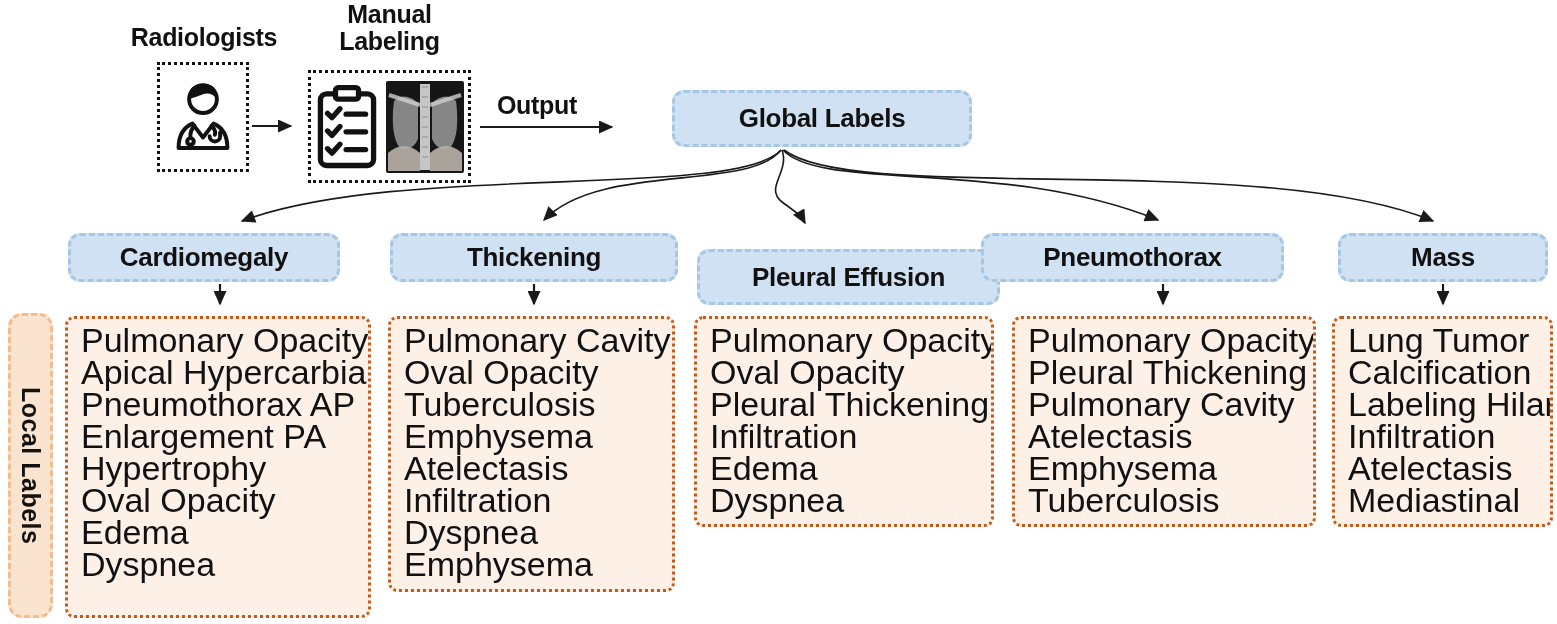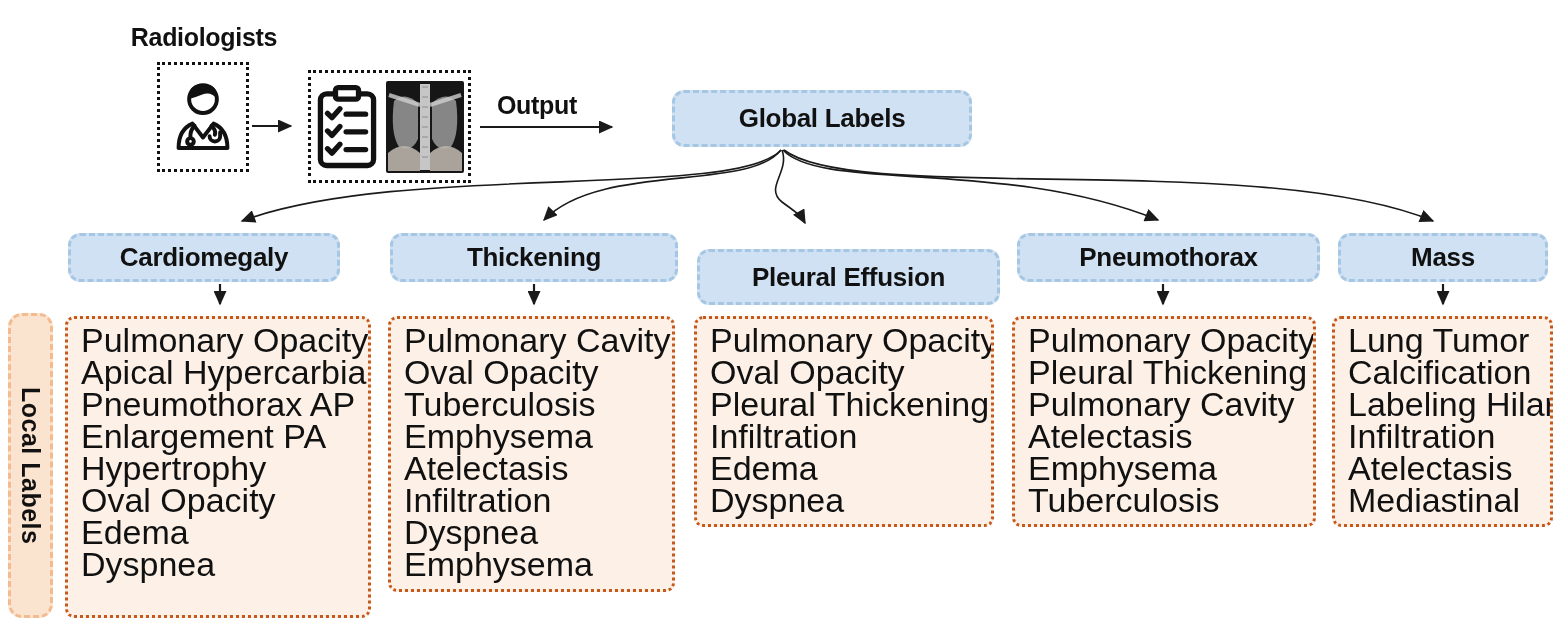--- a/index.html
+++ b/index.html
@@ -74,20 +74,24 @@
         <path d="M28,32 Q27,9 50,9 Q73,9 72,32 Q62,20 49,25 Q37,30 28,32 Z" fill="#111" stroke="none"></path>
         <path d="M13,106 Q13,78 34,69 L50,90 L66,69 Q87,78 87,106 Z"></path>
         <path d="M37,72 Q30,80 31,90"></path>
         <circle cx="31" cy="96" r="5"></circle>
         <path d="M63,72 Q70,79 68,86"></path>
         <path d="M60,88 a8,8 0 0 0 16,0 l0,-6"></path>
       </svg>
     </span>
   </div>
 
+  <div class="abs hdr-label" style="left:308px; top:1px; width:163px;">
+    <span style="display:block">Manual</span>
+    <span style="display:block">Labeling</span>
+  </div>
 
   <div class="abs dotted-box" style="left:308px; top:70px; width:163px; height:113px; gap:8px;">
     <span>
       <svg width="62" height="88" viewBox="0 0 70 97" fill="none" stroke="#111" stroke-width="6" stroke-linecap="round" stroke-linejoin="round">
         <rect x="5" y="11" width="60" height="81" rx="7"></rect>
         <rect x="22" y="4" width="26" height="13" rx="3" fill="#fff"></rect>
         <path d="M13,33 l5,5 l9,-10"></path>
           <path d="M34,34 h22"></path>
         <path d="M13,53 l5,5 l9,-10"></path>
           <path d="M34,54 h22"></path>
@@ -110,21 +114,21 @@
     </span>
   </div>
 
   <div class="abs hdr-label" style="left:478px; top:92px; width:118px;">Output</div>
 
   <div class="abs blue-box" style="left:672px; top:90px; width:300px; height:57px;">Global Labels</div>
 
   <div class="abs blue-box" style="left:68px;  top:233px; width:272px; height:49px;">Cardiomegaly</div>
   <div class="abs blue-box" style="left:390px; top:233px; width:288px; height:49px;">Thickening</div>
   <div class="abs blue-box" style="left:697px; top:249px; width:303px; height:56px;">Pleural Effusion</div>
-  <div class="abs blue-box" style="left:1017px; top:233px; width:303px; height:49px;">Pneumothorax</div>
+  <div class="abs blue-box" style="left:981px; top:233px; width:303px; height:49px;">Pneumothorax</div>
   <div class="abs blue-box" style="left:1338px; top:233px; width:210px; height:49px;">Mass</div>
 
   <div class="abs list-box" style="left:65px;  top:316px; width:306px; height:302px;">
       <div class="list-item">Pulmonary Opacity</div>
       <div class="list-item">Apical Hypercarbia</div>
       <div class="list-item">Pneumothorax AP</div>
       <div class="list-item">Enlargement PA</div>
       <div class="list-item">Hypertrophy</div>
       <div class="list-item">Oval Opacity</div>
       <div class="list-item">Edema</div>

